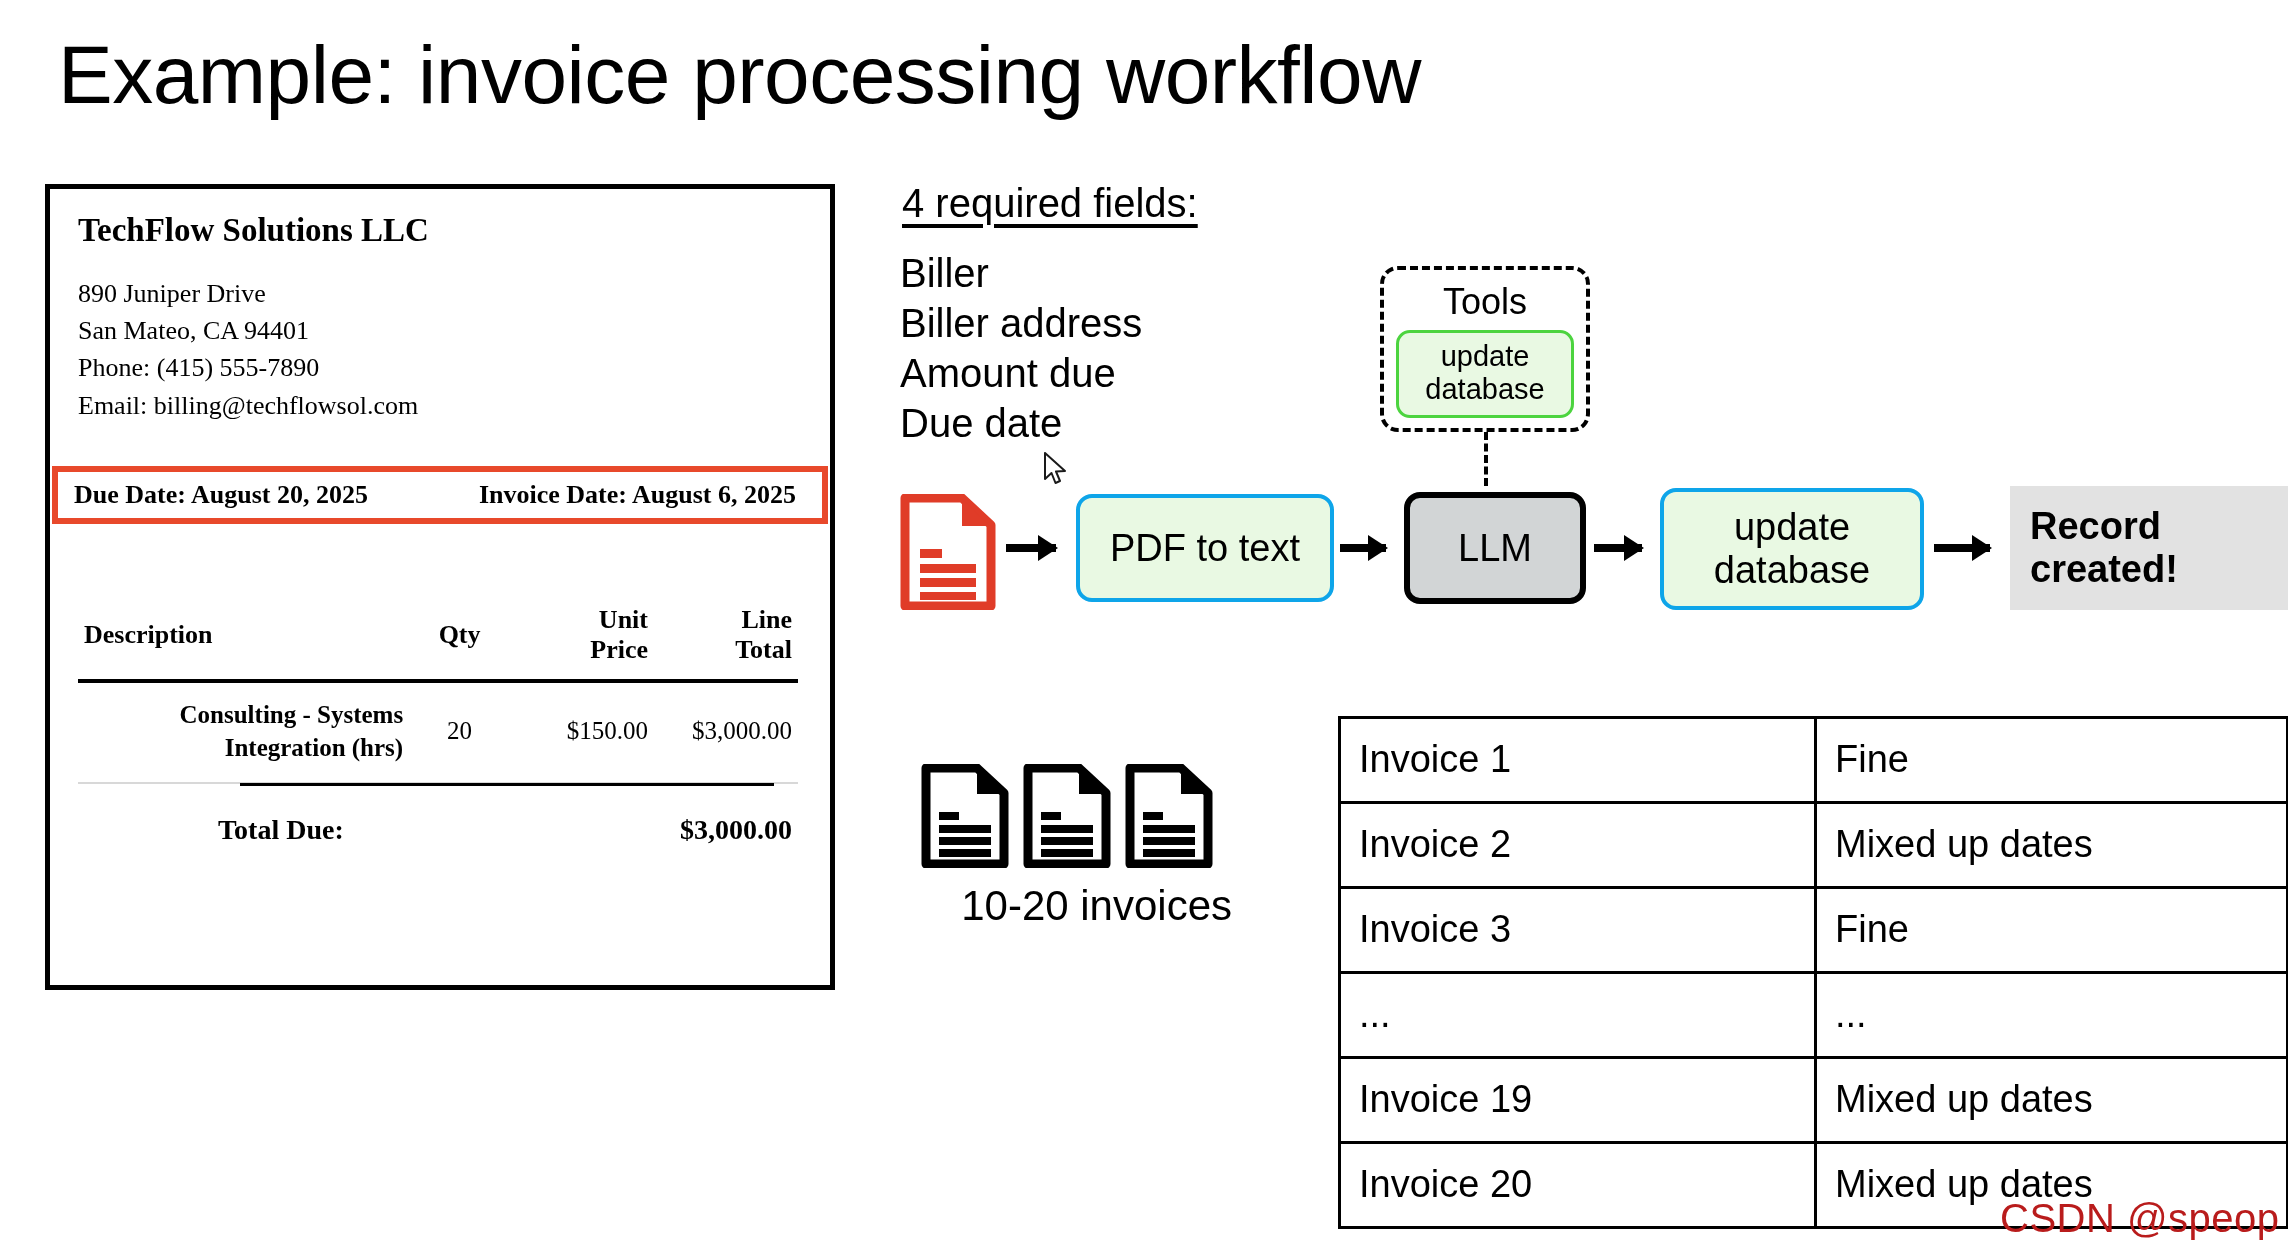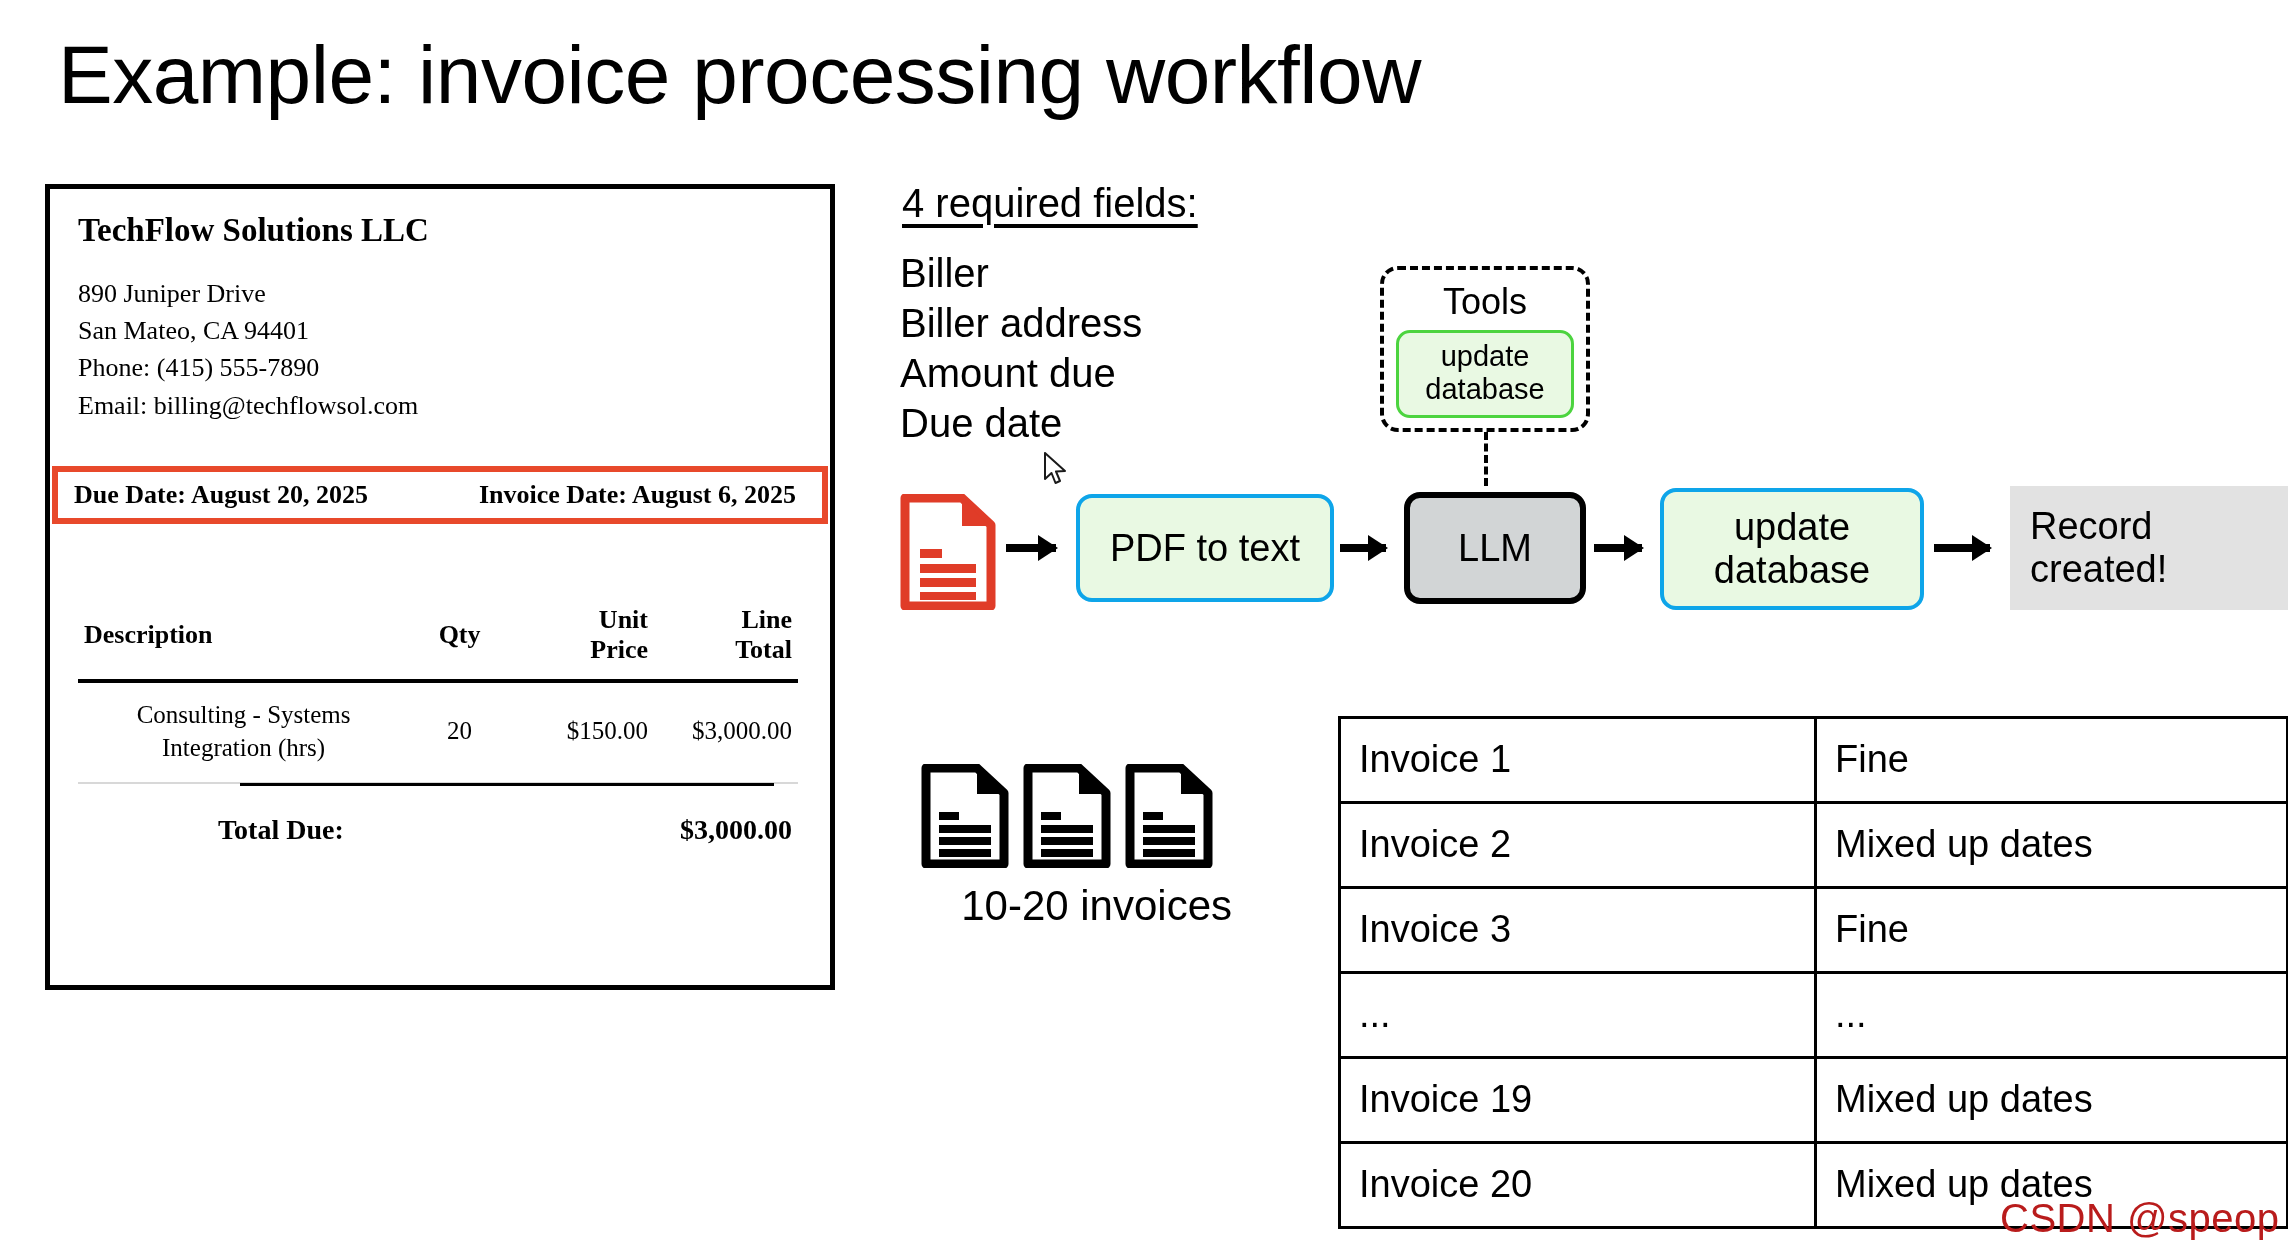--- a/index.html
+++ b/index.html
@@ -100,21 +100,21 @@
   th.c-qty  { text-align: center; width: 14%; }
   th.c-unit { text-align: right; width: 20%; }
   th.c-line { text-align: right; width: 20%; }
   table.inv-table td {
     font-size: 25px;
     padding: 16px 6px 18px 6px;
     vertical-align: middle;
     border-bottom: 2px solid #d8d8d8;
     line-height: 1.3;
   }
-  td.c-desc { text-align: center; }
+  td.c-desc { text-align: right; font-weight: bold; }
   td.c-qty  { text-align: center; }
   td.c-unit { text-align: right; }
   td.c-line { text-align: right; }
 
   #invoice-total-rule {
     position: absolute;
     left: 190px;
     top: 594px;
     width: 534px;
     height: 3px;
@@ -222,20 +222,21 @@
   }
   .pipe-grey-llm {
     background: #D2D5D6;
     border: 6px solid #000000;
     border-radius: 16px;
   }
   .pipe-flat-grey {
     background: #E2E2E2;
     border: none;
     border-radius: 0;
+    font-weight: bold;
   }
   #box-pdf-to-text { left: 1076px; top: 494px; width: 258px; height: 108px; font-size: 38px; }
   #box-llm         { left: 1404px; top: 492px; width: 182px; height: 112px; font-size: 38px; }
   #box-update-db   { left: 1660px; top: 488px; width: 264px; height: 122px; font-size: 38px; }
   #box-record      { left: 2010px; top: 486px; width: 278px; height: 124px; font-size: 38px;
                      justify-content: flex-start; text-align: left; padding-left: 20px; }
 
   
   .arrow {
     position: absolute;

